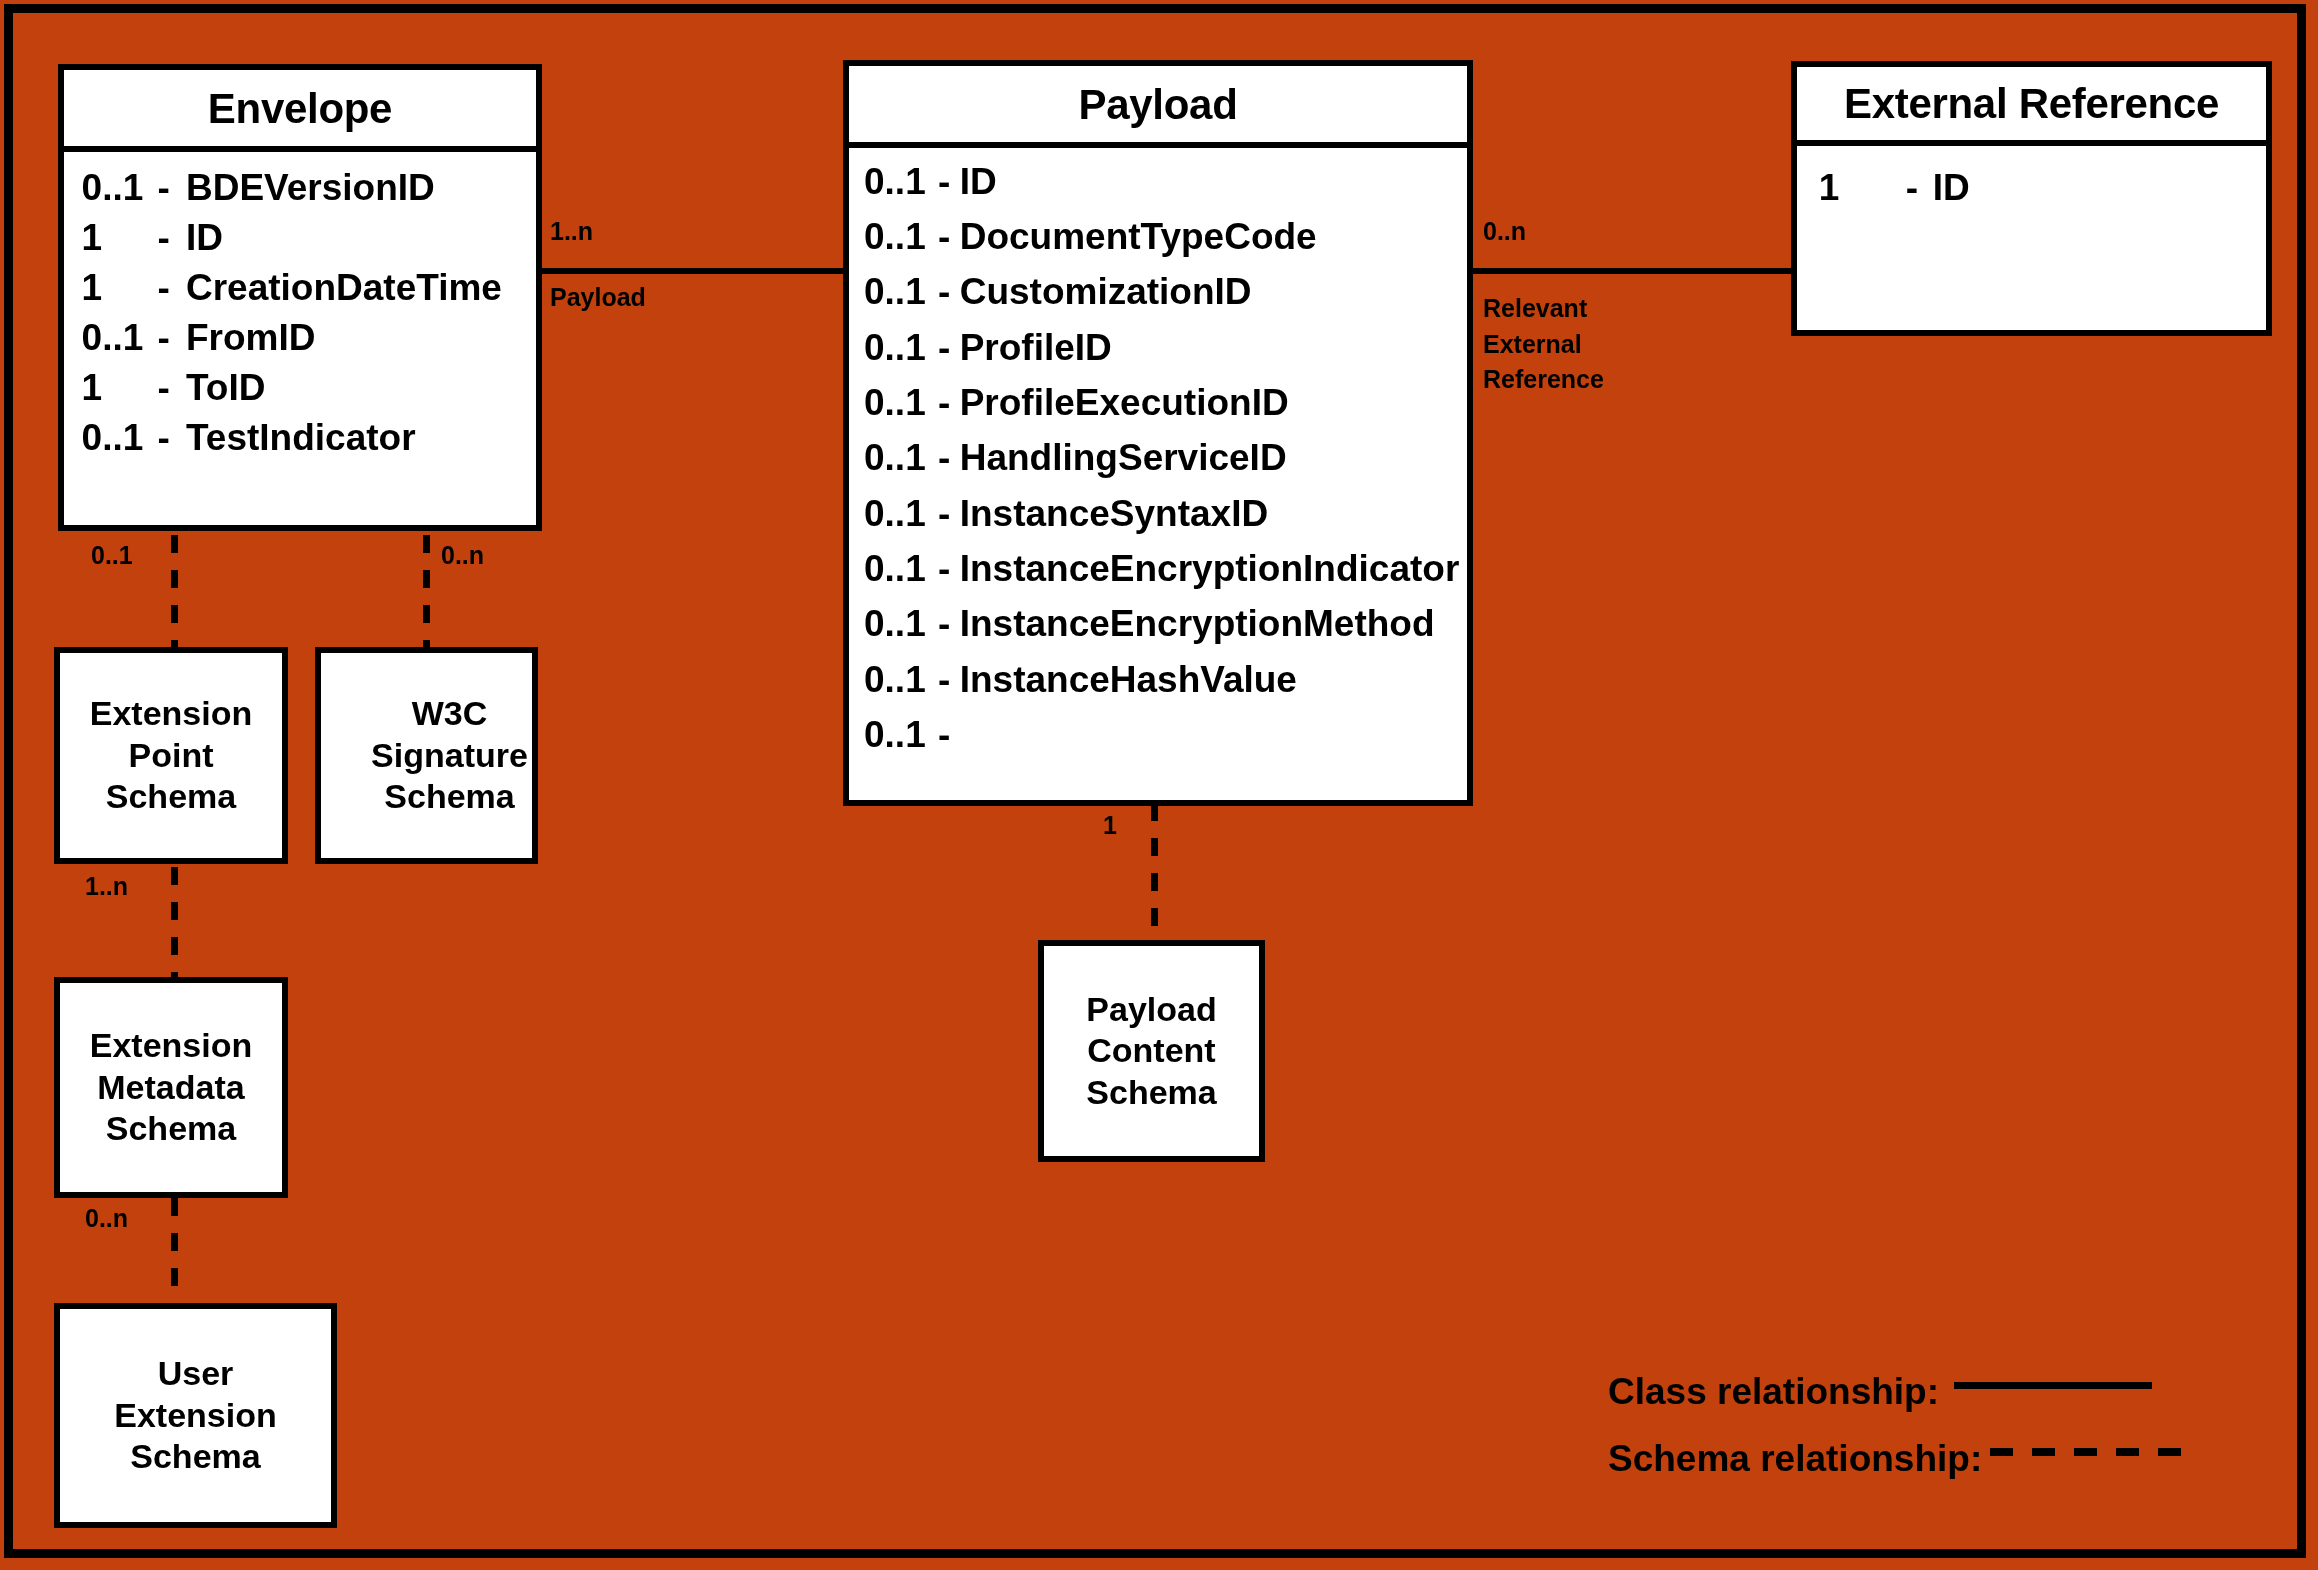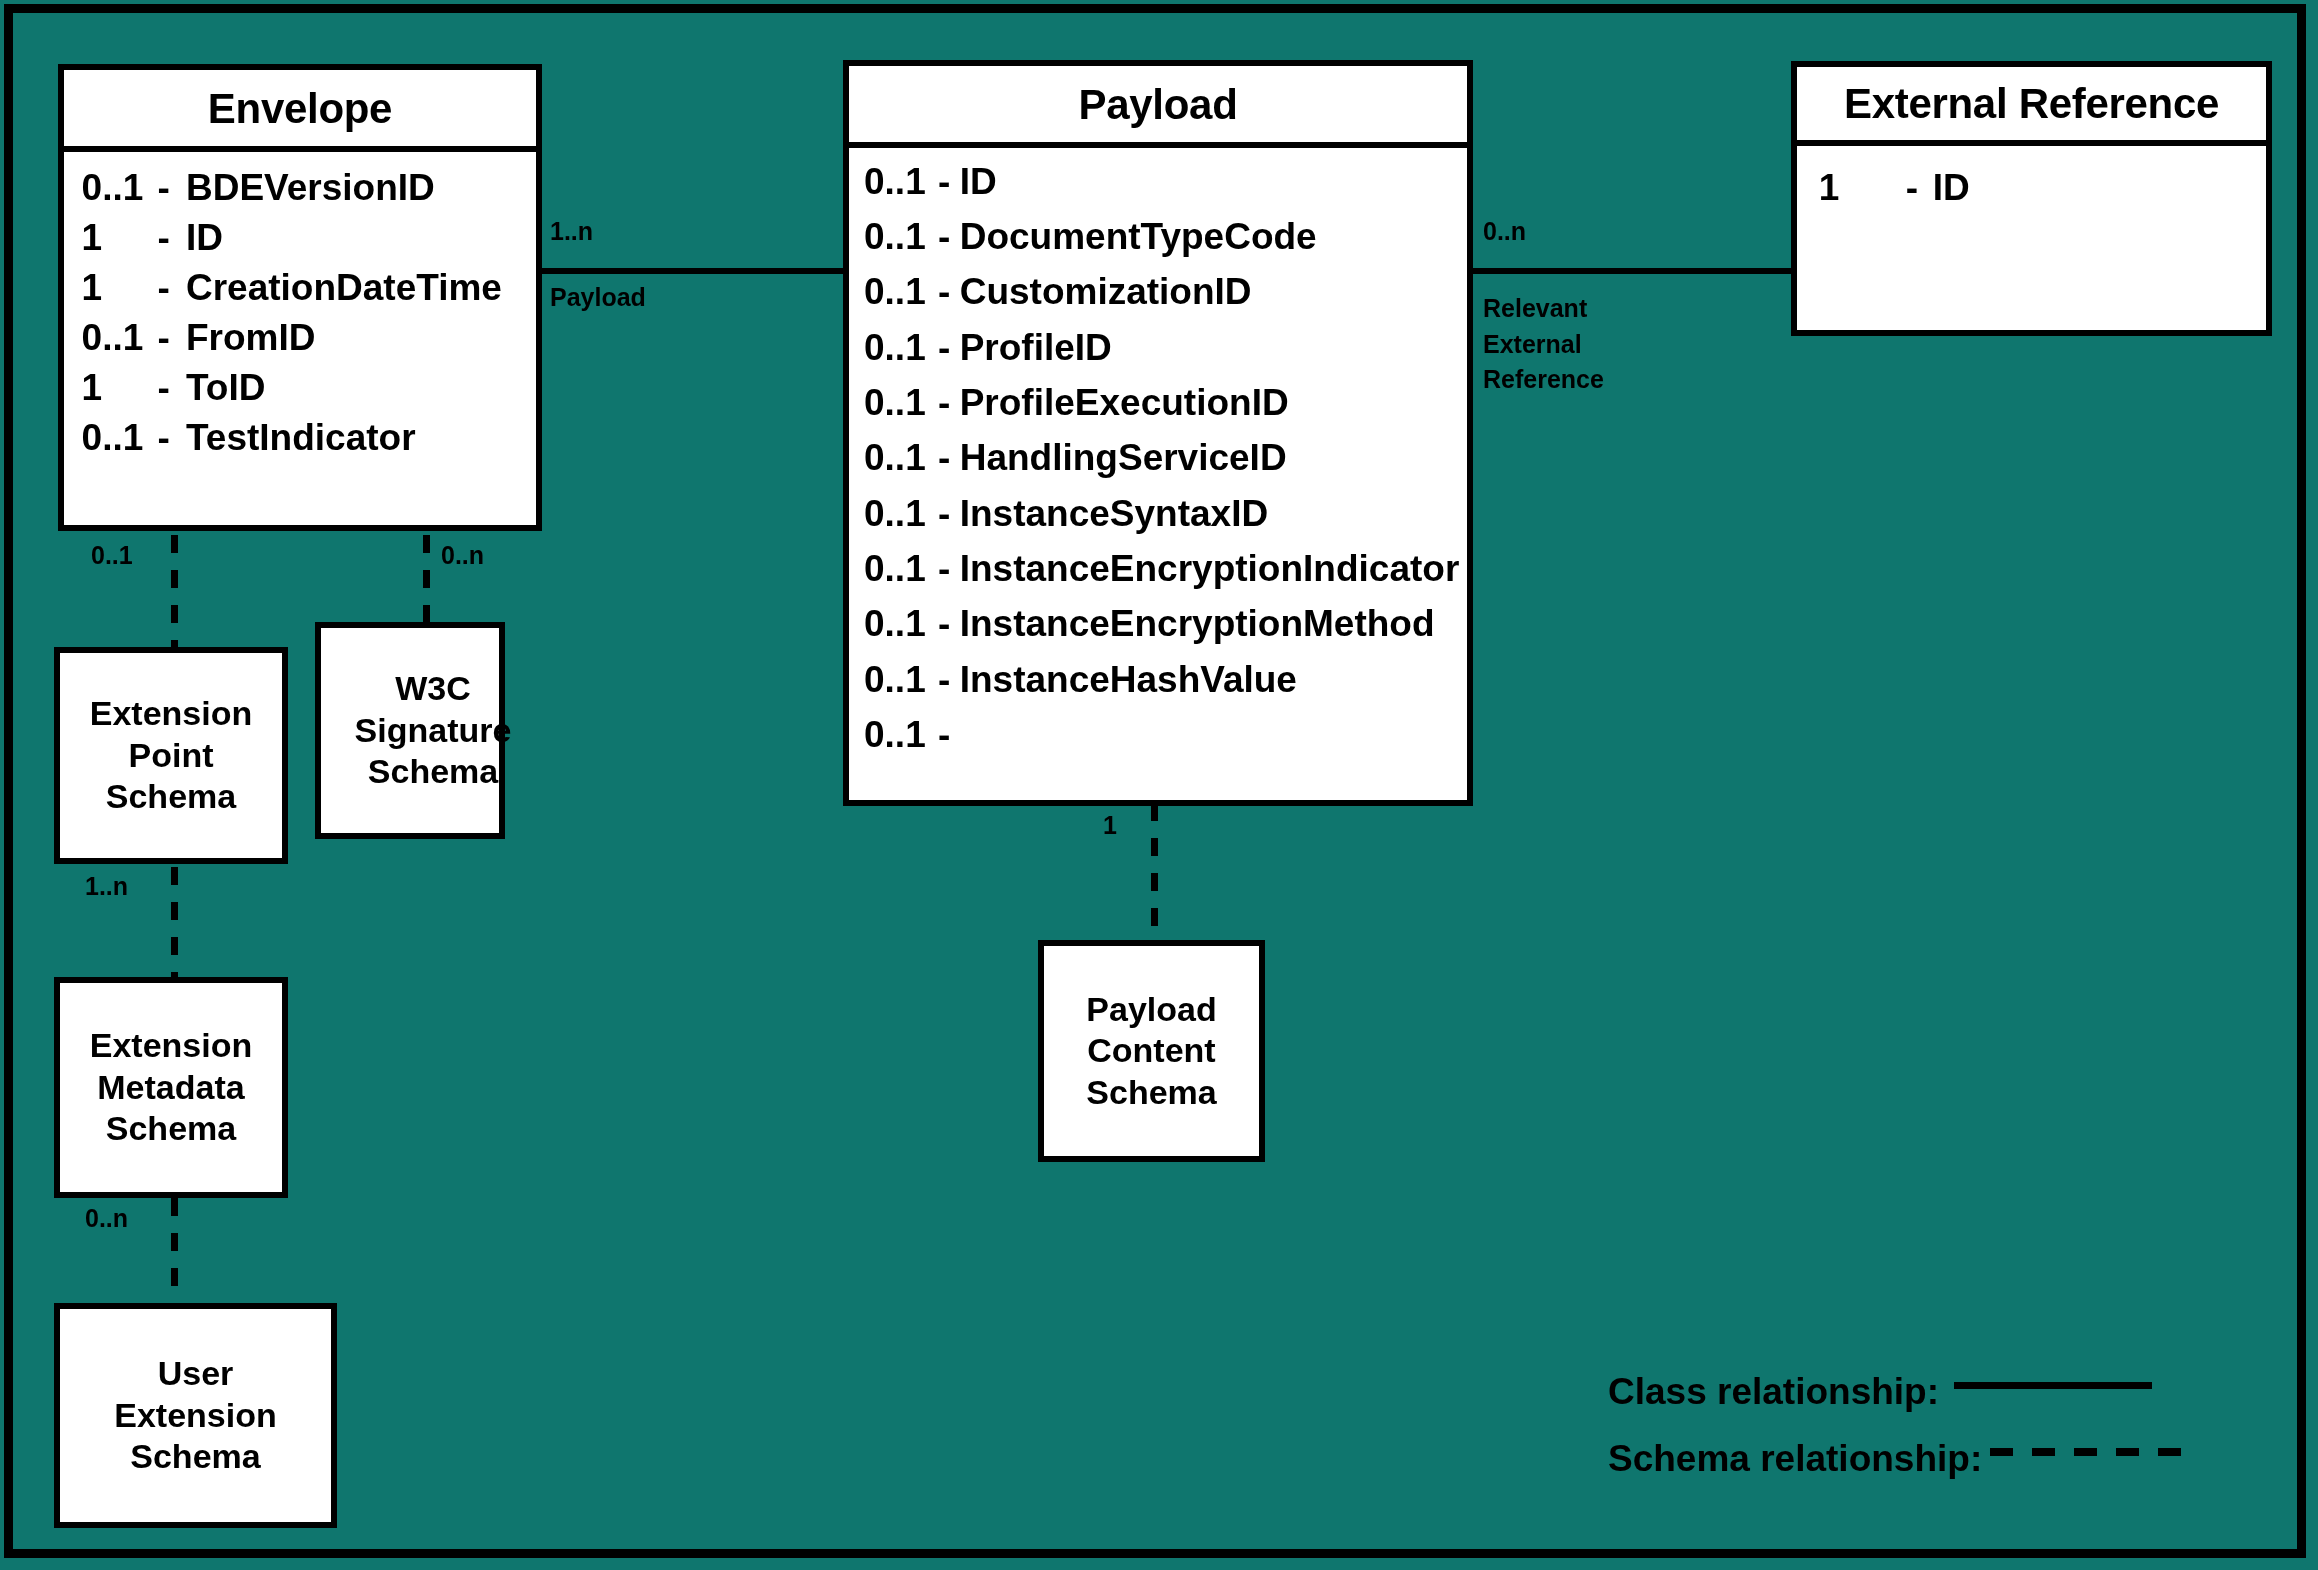--- a/index.html
+++ b/index.html
@@ -4,21 +4,21 @@
 <style>
   html, body {
     margin: 0;
     padding: 0;
     background: #ffffff;
   }
   #page {
     position: relative;
     width: 2319px;
     height: 1571px;
-    background: #0f766e;
+    background: #c2410c;
     overflow: hidden;
     font-family: "Liberation Sans", sans-serif;
     color: #000000;
   }
 
   
   #outer-frame {
     position: absolute;
     left: 4.1px;
     top: 4.1px;
@@ -290,21 +290,21 @@
 
   <div class="dash-v" style="left:1151px; top:803px; height:142px;"></div>
   <div class="mult-label" style="left:1103px; top:812px;">1</div>
 
   <div class="schema-box" style="left:54px; top:647px; width:234px; height:217px;">
     <span style="white-space:pre-line;">Extension
 Point
 Schema</span>
   </div>
 
-  <div class="schema-box" style="left:315px; top:622px; width:190px; height:217px;padding-left:46px;">
+  <div class="schema-box" style="left:315px; top:647px; width:223px; height:217px;padding-left:46px;">
     <span style="white-space:pre-line;">W3C
 Signature
 Schema</span>
   </div>
 
   <div class="schema-box" style="left:54px; top:977px; width:234px; height:221px;">
     <span style="white-space:pre-line;">Extension
 Metadata
 Schema</span>
   </div>

